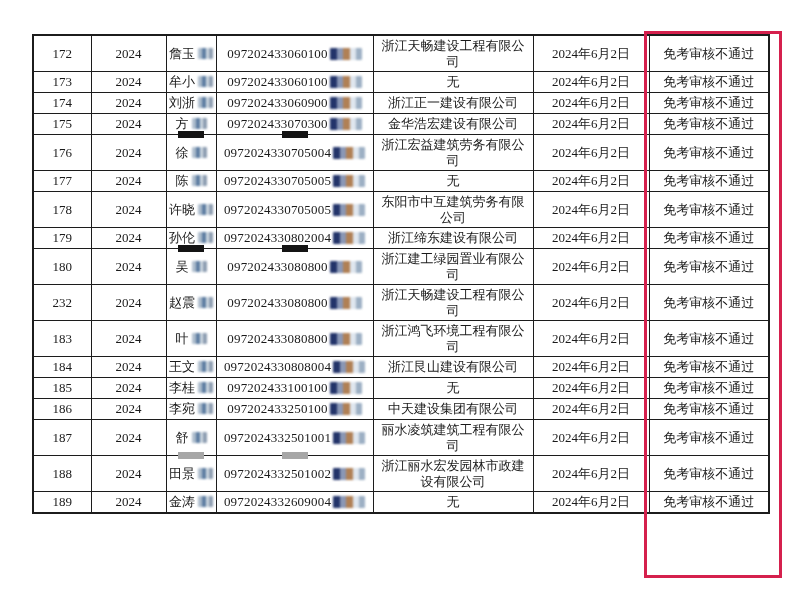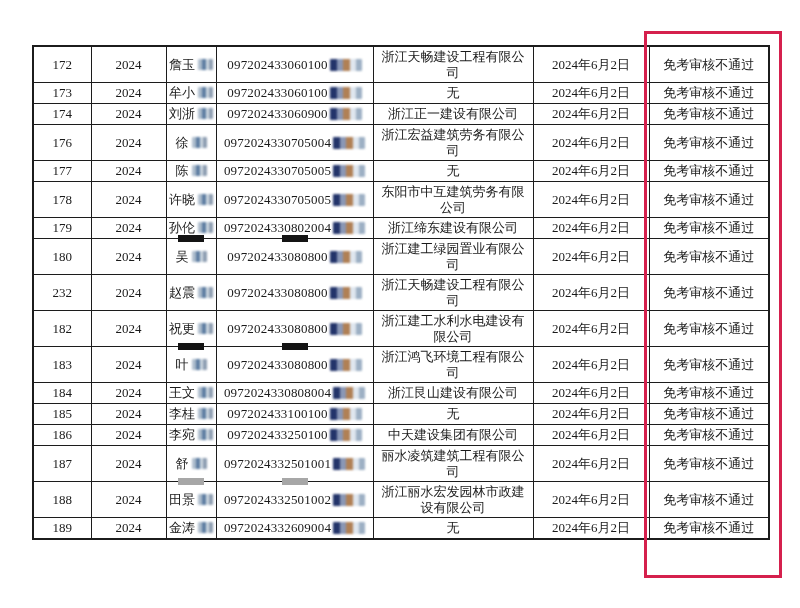--- a/index.html
+++ b/index.html
@@ -1,21 +1,21 @@
 <!DOCTYPE html>
 <html><head>
 <meta charset="utf-8">
 <style>
   html,body{margin:0;padding:0;background:#ffffff;}
   .page{
     position:relative;width:800px;height:608px;background:#ffffff;overflow:hidden;
     font-family:"Liberation Serif","DejaVu Serif",serif;color:#1a1a1a;
   }
   table.results{
-    position:absolute;left:32px;top:45px;width:736px;
+    position:absolute;left:32px;top:34px;width:736px;
     border-collapse:collapse;table-layout:fixed;
     border:2px solid #1c1c1c;
     padding-left:48px;
   }
   table.results td{
     border:1px solid #1c1c1c;
     text-align:center;vertical-align:middle;
     font-size:13px;line-height:1.18;
     padding:0 2px;position:relative;
     overflow:visible;
@@ -86,20 +86,29 @@
         </tr>
         <tr class="short">
           <td class="c-no">174</td>
           <td class="c-year">2024</td>
           <td class="c-name"><span>刘浙</span><span class="redact-s"></span></td>
           <td class="c-id"><span>097202433060900</span><span class="redact-id"></span></td>
           <td class="c-company">浙江正一建设有限公司</td>
           <td class="c-date">2024年6月2日</td>
           <td class="c-status">免考审核不通过</td>
         </tr>
+        <tr class="short">
+          <td class="c-no">175</td>
+          <td class="c-year">2024</td>
+          <td class="c-name"><span>方</span><span class="redact-s"></span><span class="censor-bar black"></span></td>
+          <td class="c-id"><span>097202433070300</span><span class="redact-id"></span><span class="censor-bar black"></span></td>
+          <td class="c-company">金华浩宏建设有限公司</td>
+          <td class="c-date">2024年6月2日</td>
+          <td class="c-status">免考审核不通过</td>
+        </tr>
         <tr class="tall">
           <td class="c-no">176</td>
           <td class="c-year">2024</td>
           <td class="c-name"><span>徐</span><span class="redact-s"></span></td>
           <td class="c-id"><span>0972024330705004</span><span class="redact-id"></span></td>
           <td class="c-company">浙江宏益建筑劳务有限公司</td>
           <td class="c-date">2024年6月2日</td>
           <td class="c-status">免考审核不通过</td>
         </tr>
         <tr class="short">
@@ -137,29 +146,20 @@
           <td class="c-company">浙江建工绿园置业有限公司</td>
           <td class="c-date">2024年6月2日</td>
           <td class="c-status">免考审核不通过</td>
         </tr>
         <tr class="tall">
           <td class="c-no">232</td>
           <td class="c-year">2024</td>
           <td class="c-name"><span>赵震</span><span class="redact-s"></span></td>
           <td class="c-id"><span>097202433080800</span><span class="redact-id"></span></td>
           <td class="c-company">浙江天畅建设工程有限公司</td>
-          <td class="c-date">2024年6月2日</td>
-          <td class="c-status">免考审核不通过</td>
-        </tr>
-        <tr class="tall">
-          <td class="c-no">182</td>
-          <td class="c-year">2024</td>
-          <td class="c-name"><span>祝更</span><span class="redact-s"></span><span class="censor-bar black"></span></td>
-          <td class="c-id"><span>097202433080800</span><span class="redact-id"></span><span class="censor-bar black"></span></td>
-          <td class="c-company">浙江建工水利水电建设有限公司</td>
           <td class="c-date">2024年6月2日</td>
           <td class="c-status">免考审核不通过</td>
         </tr>
         <tr class="tall">
           <td class="c-no">183</td>
           <td class="c-year">2024</td>
           <td class="c-name"><span>叶</span><span class="redact-s"></span></td>
           <td class="c-id"><span>097202433080800</span><span class="redact-id"></span></td>
           <td class="c-company">浙江鸿飞环境工程有限公司</td>
           <td class="c-date">2024年6月2日</td>

